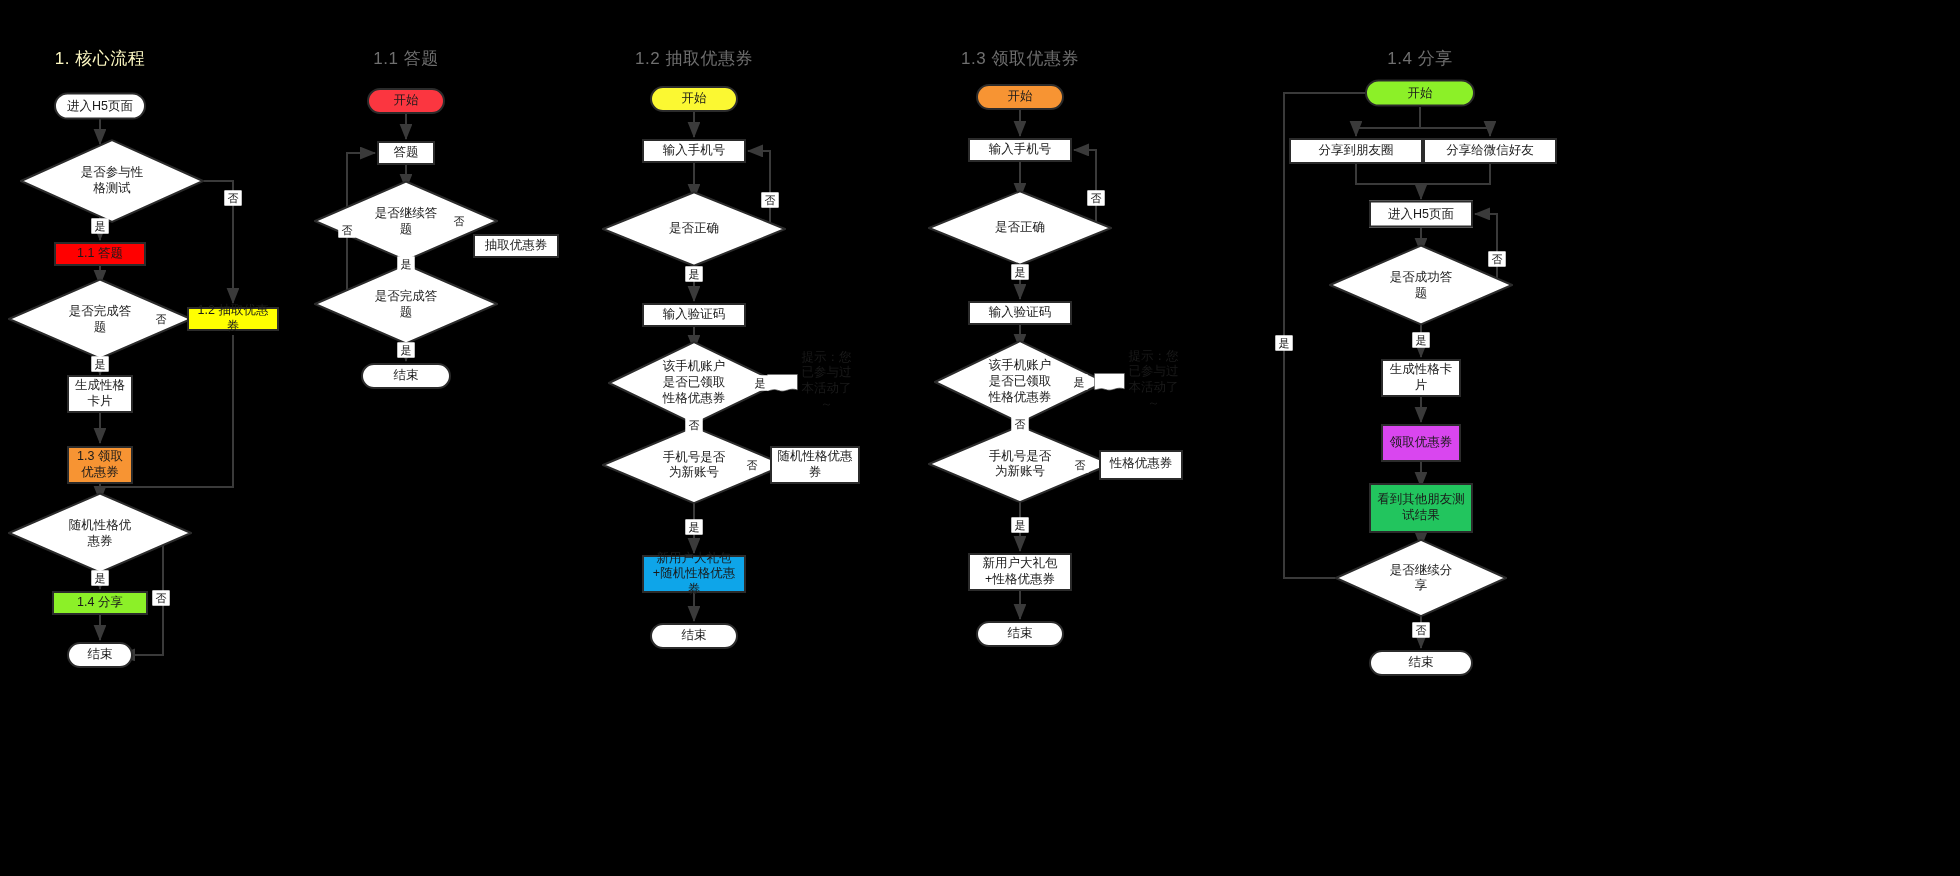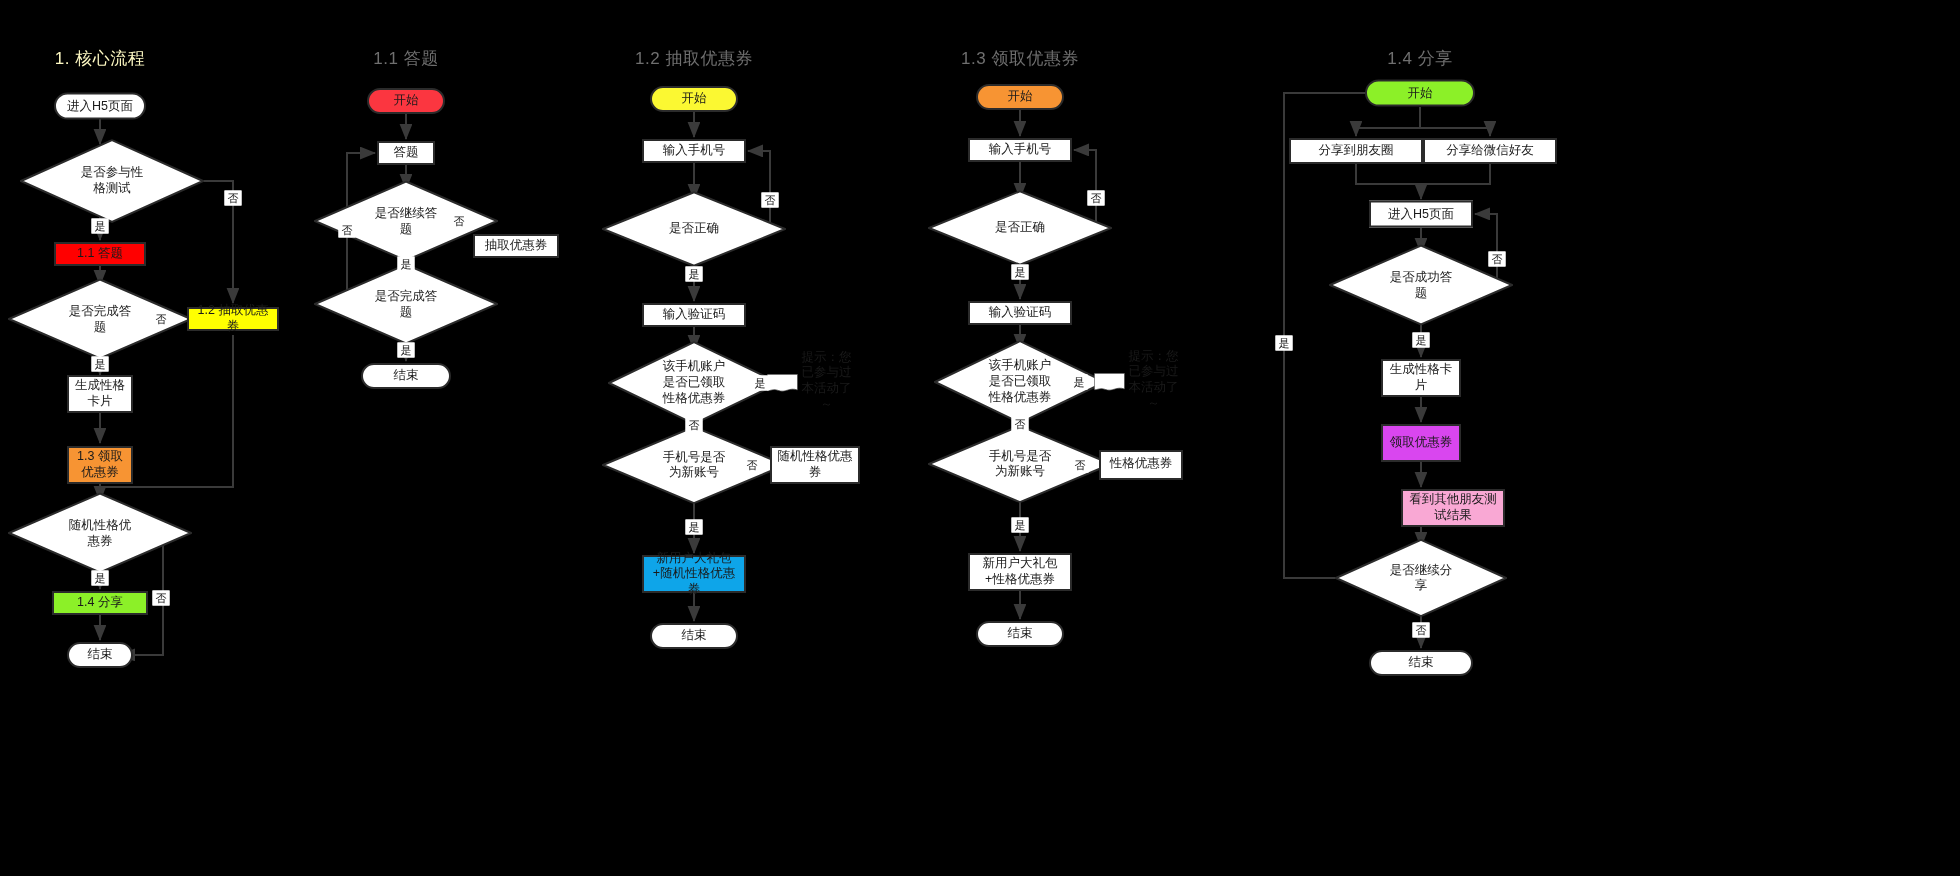--- a/index.html
+++ b/index.html
@@ -257,21 +257,21 @@
           <polygon points="92,1 183,40.5 92,80 1,40.5" fill="#ffffff" stroke="#2b2b2b" stroke-width="2"></polygon>
         </svg>
         <span class="dlabel" style="max-width: 73.6px;">是否成功答题</span>
       </div>
       <div class="node proc" style="left: 1421px; top: 378px; width: 80px; height: 38px; background: rgb(255, 255, 255); border-color: rgb(43, 43, 43);">
         <span>生成性格卡片</span>
       </div>
       <div class="node proc" style="left: 1421px; top: 443px; width: 80px; height: 38px; background: #d946ef; border-color: rgb(43, 43, 43);">
         <span>领取优惠券</span>
       </div>
-      <div class="node proc" style="left: 1421px; top: 508px; width: 104px; height: 38px; background: #f9a8d4; border-color: rgb(43, 43, 43); margin-left: 32px;">
+      <div class="node proc" style="left: 1421px; top: 508px; width: 104px; height: 50px; background: #22c55e; border-color: rgb(43, 43, 43);">
         <span>看到其他朋友测试结果</span>
       </div>
       <div class="node diamond" style="left: 1421px; top: 578px; width: 172px; height: 78.3px;">
         <svg class="dwrap" viewBox="0 0 172 78.30000000000001" preserveAspectRatio="none">
           <polygon points="86,1 171,39.150000000000006 86,77.30000000000001 1,39.150000000000006" fill="#ffffff" stroke="#2b2b2b" stroke-width="2"></polygon>
         </svg>
         <span class="dlabel" style="max-width: 68.8px;">是否继续分享</span>
       </div>
       <div class="node rounded" style="left: 1421px; top: 663px; width: 104px; height: 26px; background: rgb(255, 255, 255); border-color: rgb(43, 43, 43);">
         <span>结束</span>

